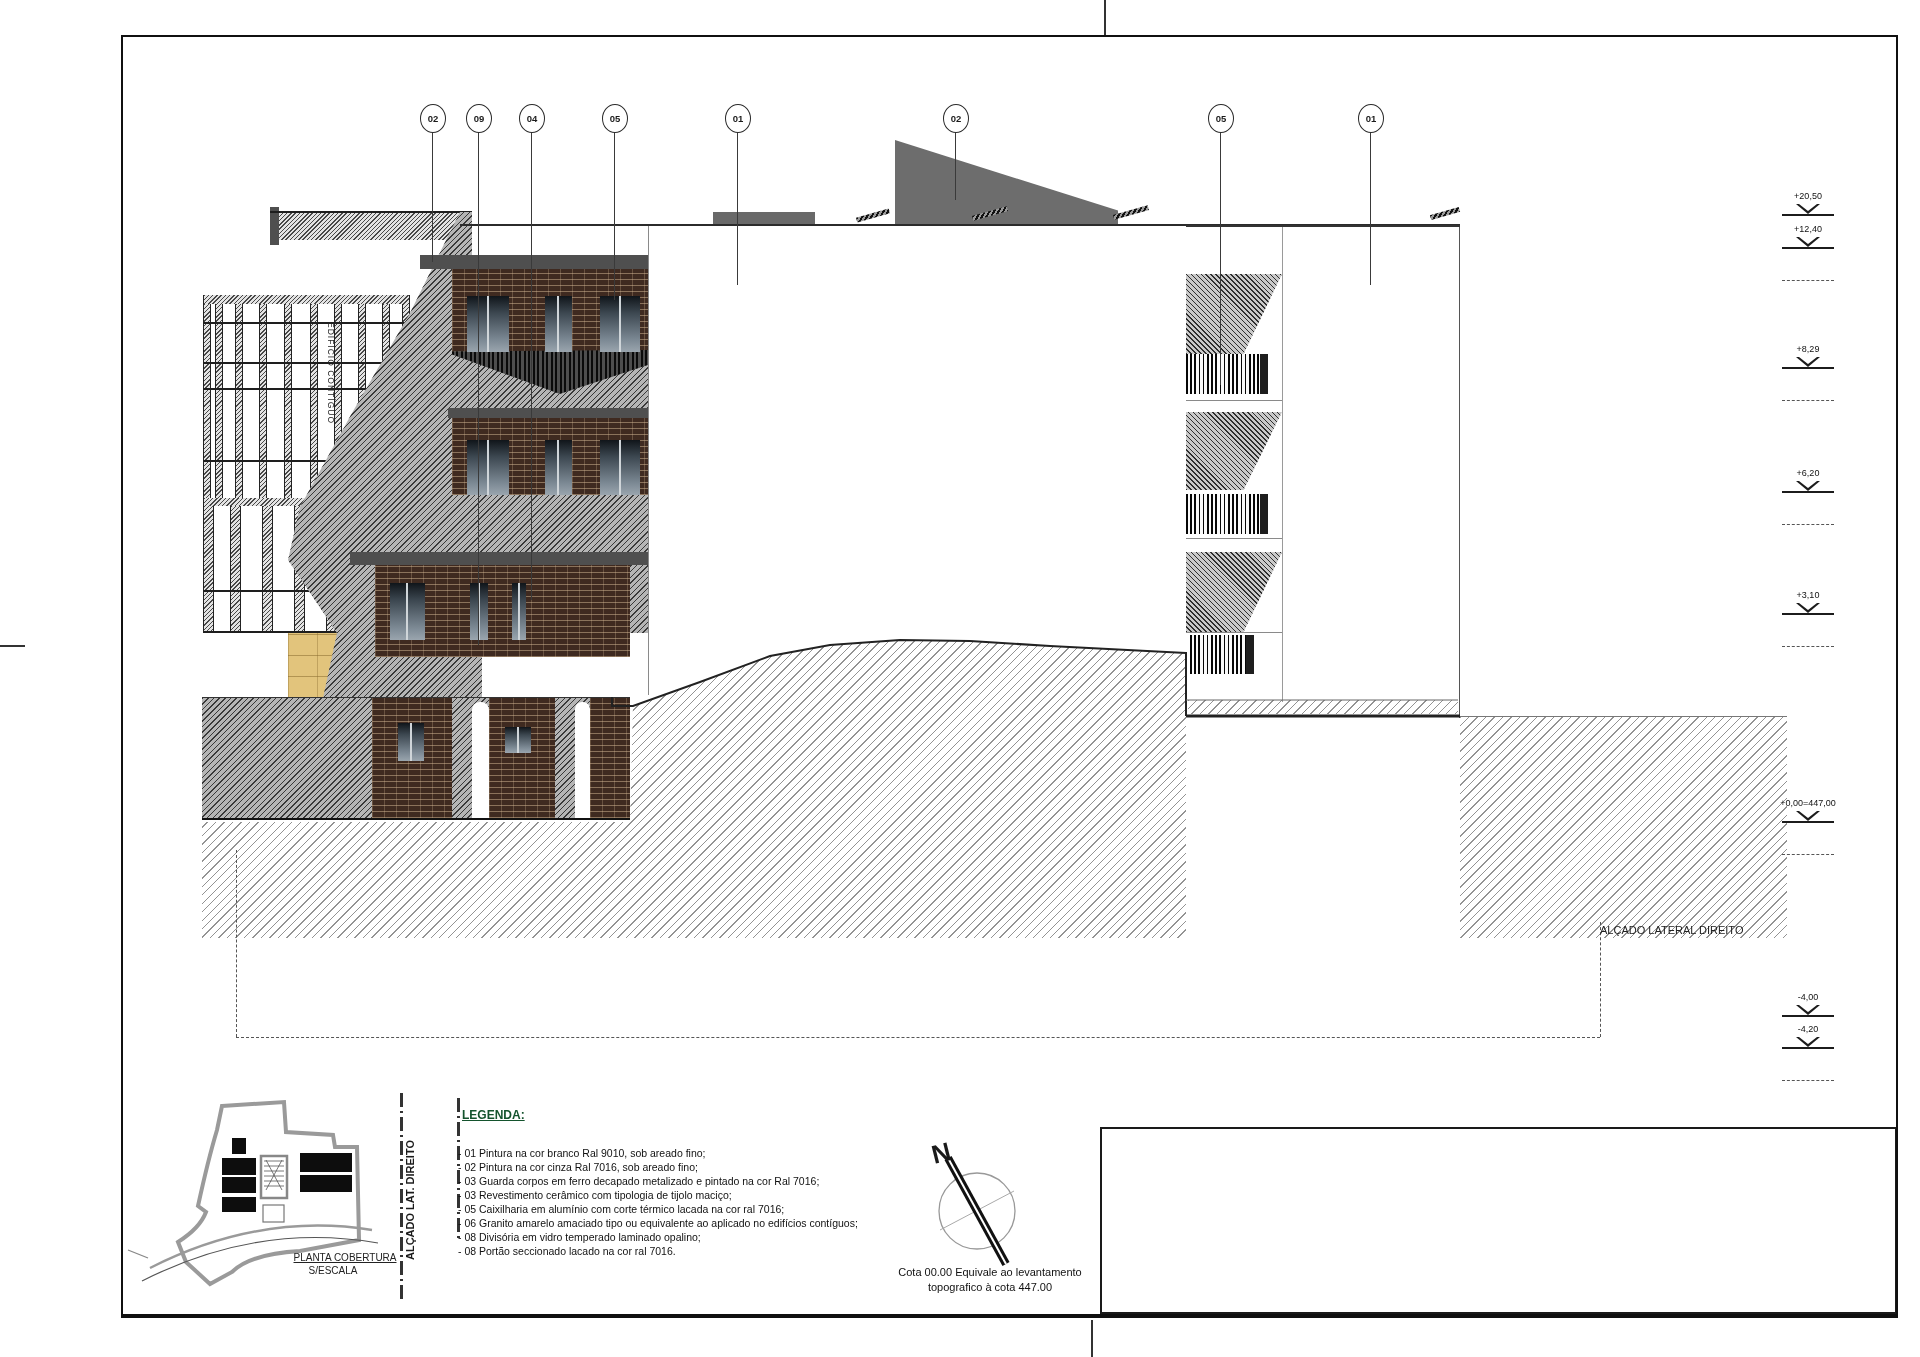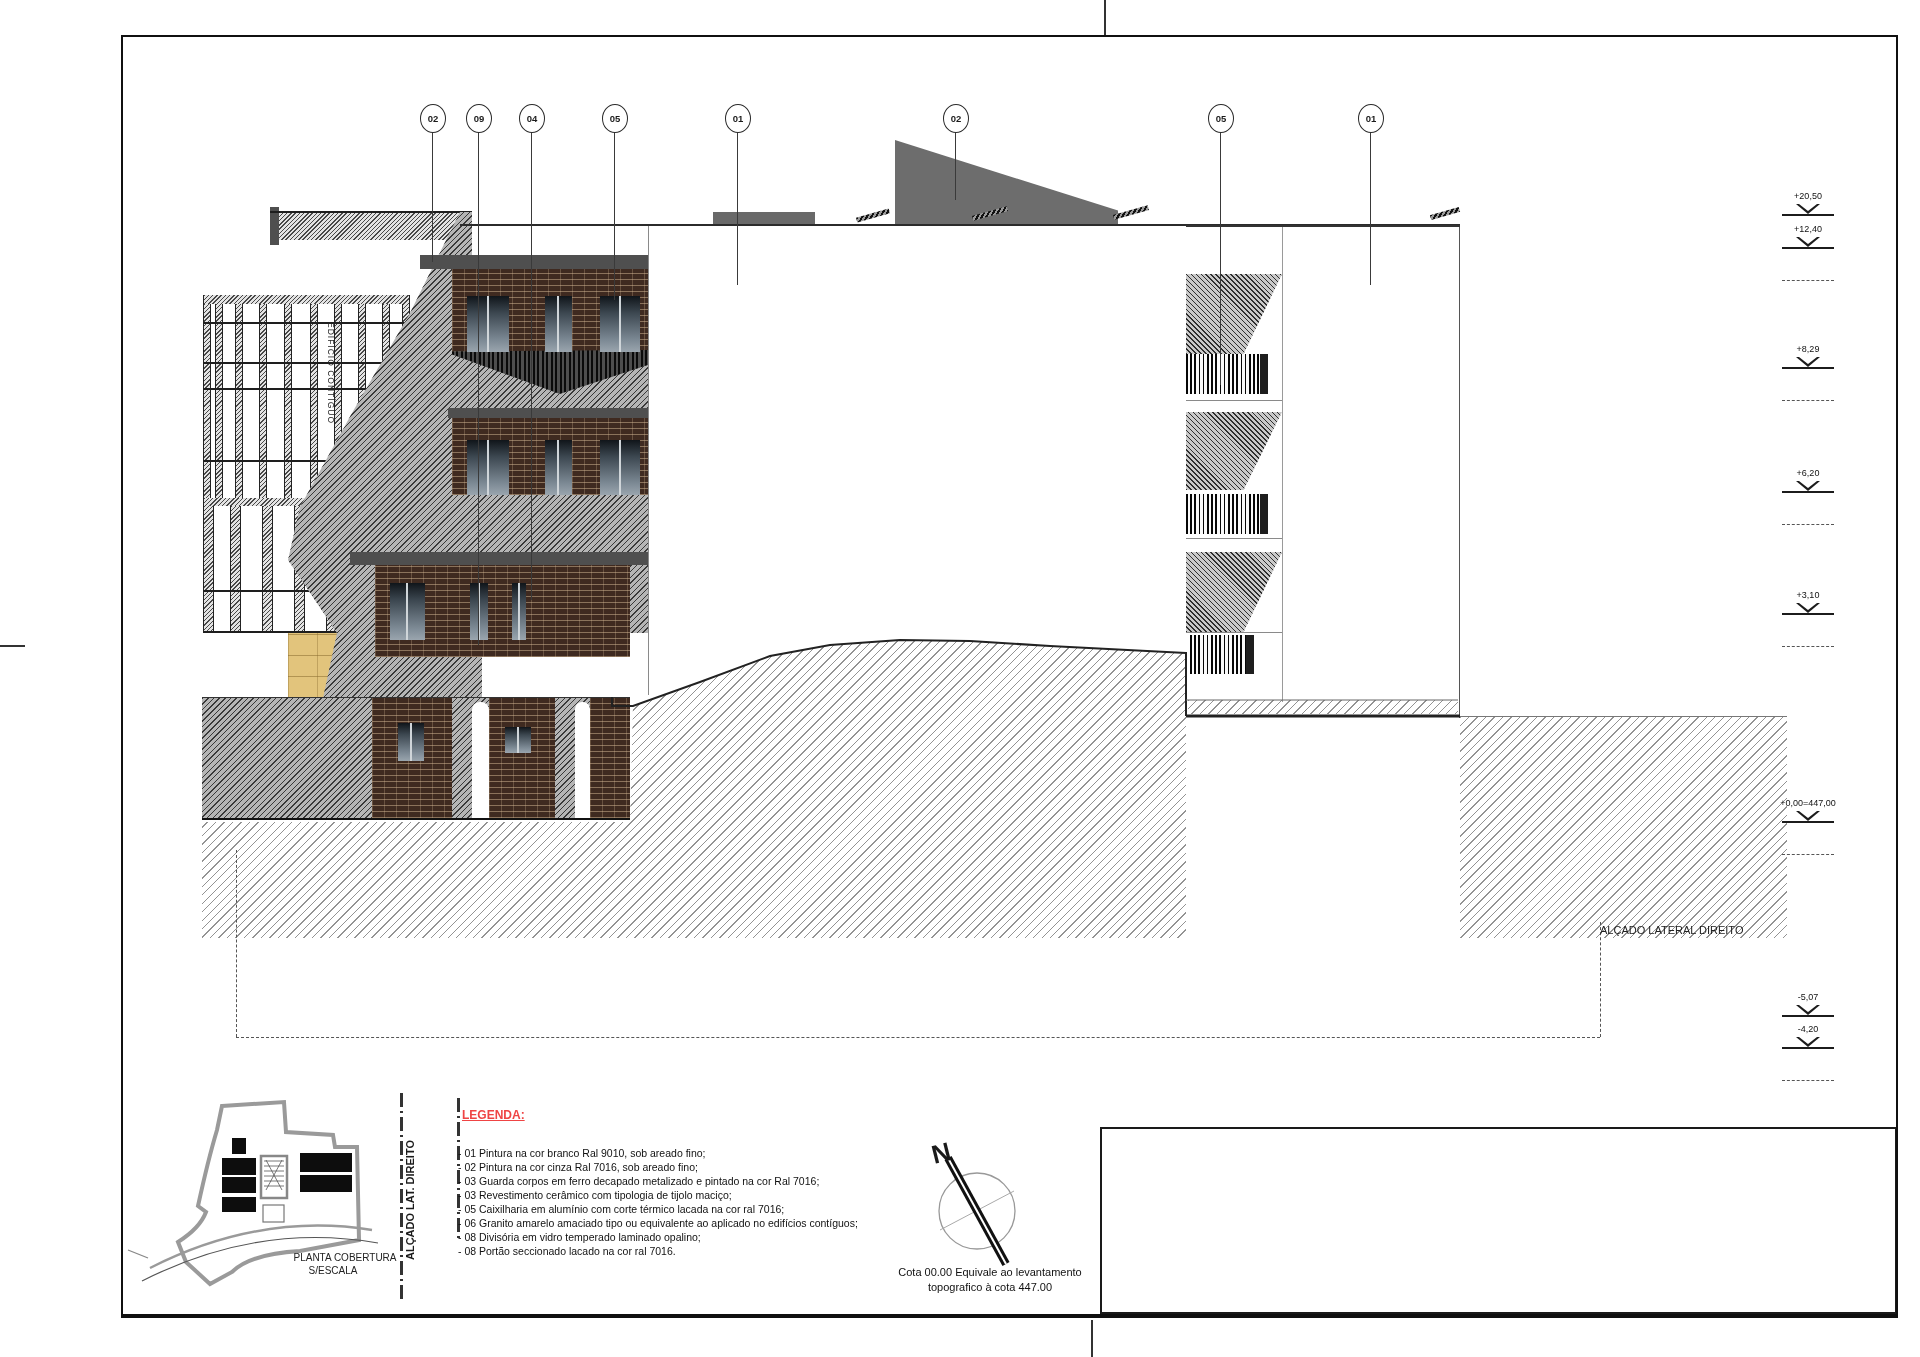--- a/index.html
+++ b/index.html
@@ -41,21 +41,21 @@
   
   .lvl-label{width:90px;text-align:center;font-size:9px;color:#111;z-index:30;}
   .lvl-line{height:2px;background:#1c1c1c;z-index:30;}
   .tri-out{width:0;height:0;border-left:12px solid transparent;border-right:12px solid transparent;
     border-top:10px solid #1c1c1c;z-index:30;}
   .tri-in{width:0;height:0;border-left:9px solid transparent;border-right:9px solid transparent;
     border-top:7px solid #fff;z-index:31;}
   
   .vtext{writing-mode:vertical-rl;text-orientation:mixed;}
   .legend-item{font-size:10.5px;line-height:14px;white-space:pre;color:#111;}
-  #legend-title{font-size:12px;font-weight:bold;text-decoration:underline;color:#ef4444;}
+  #legend-title{font-size:12px;font-weight:bold;text-decoration:underline;color:#14532d;}
   .small-caption{font-size:10px;color:#222;text-align:center;}
   .note{font-size:11px;color:#111;text-align:center;}
   .sheet-border{border:2px solid #101010;border-bottom-width:4px;z-index:60;}
   .titleblock{border:2.5px solid #1a1a1a;background:#fff;z-index:5;}
   svg{position:absolute;left:0;top:0;pointer-events:none;}
 </style>
 </head>
 <body>
 
 <div id="page">
@@ -195,21 +195,21 @@
       <line x1="948" y1="1158" x2="1006" y2="1264" stroke="#111" stroke-width="8"></line>
       <line x1="948" y1="1158" x2="1006" y2="1264" stroke="#fff" stroke-width="2"></line>
     </g>
   </svg>
 
   <div class="abs" style="left:932px;top:1138px;font-size:26px;font-weight:bold;transform:rotate(-14deg);z-index:21;">N</div>
 
   <div class="abs note" style="left:880px;top:1266px;width:220px;z-index:21;">Cota 00.00 Equivale ao levantamento</div>
   <div class="abs note" style="left:880px;top:1281px;width:220px;z-index:21;">topografico à cota 447.00</div>
 
-  <div class="abs small-caption" style="left:270px;top:1252px;width:150px;z-index:21;">PLANTA COBERTURA</div>
+  <div class="abs small-caption" style="left:270px;top:1252px;width:150px;z-index:21;text-decoration:underline;">PLANTA COBERTURA</div>
   <div class="abs small-caption" style="left:258px;top:1265px;width:150px;z-index:21;">S/ESCALA</div>
   <div class="abs dashdot-v" style="left:400px;top:1093px;height:207px;z-index:21;"></div>
   <div class="abs dashdot-v" style="left:457px;top:1098px;height:142px;z-index:21;"></div>
   <div class="abs vtext" style="left:404px;top:1140px;font-size:11px;font-weight:bold;transform:rotate(180deg);z-index:22;">ALÇADO LAT. DIREITO</div>
 
   <div class="abs" id="legend-title" style="left:462px;top:1108px;z-index:21;">LEGENDA:</div>
   <div class="abs" id="legend-list" style="left:458px;top:1146px;z-index:21;">
       <div class="legend-item">- 01 Pintura na cor branco Ral 9010, sob areado fino;</div>
       <div class="legend-item">- 02 Pintura na cor cinza Ral 7016, sob areado fino;</div>
       <div class="legend-item">- 03 Guarda corpos em ferro decapado metalizado e pintado na cor Ral 7016;</div>
@@ -268,21 +268,21 @@
       <div class="lvl-label" style="position:absolute;left:1763px;top:590px;">+3,10</div>
       <div class="tri-out" style="position:absolute;left:1796px;top:603px;"></div>
       <div class="tri-in" style="position:absolute;left:1799px;top:603px;"></div>
       <div class="lvl-line" style="position:absolute;left:1782px;top:613px;width:52px;"></div>
       <div class="dash-h" style="position:absolute;left:1782px;top:646px;width:52px;height:0;"></div>
       <div class="lvl-label" style="position:absolute;left:1763px;top:798px;">+0,00=447,00</div>
       <div class="tri-out" style="position:absolute;left:1796px;top:811px;"></div>
       <div class="tri-in" style="position:absolute;left:1799px;top:811px;"></div>
       <div class="lvl-line" style="position:absolute;left:1782px;top:821px;width:52px;"></div>
       <div class="dash-h" style="position:absolute;left:1782px;top:854px;width:52px;height:0;"></div>
-      <div class="lvl-label" style="position:absolute;left:1763px;top:992px;">-5,07</div>
+      <div class="lvl-label" style="position:absolute;left:1763px;top:992px;">-4,00</div>
       <div class="tri-out" style="position:absolute;left:1796px;top:1005px;"></div>
       <div class="tri-in" style="position:absolute;left:1799px;top:1005px;"></div>
       <div class="lvl-line" style="position:absolute;left:1782px;top:1015px;width:52px;"></div>
       <div class="lvl-label" style="position:absolute;left:1763px;top:1024px;">-4,20</div>
       <div class="tri-out" style="position:absolute;left:1796px;top:1037px;"></div>
       <div class="tri-in" style="position:absolute;left:1799px;top:1037px;"></div>
       <div class="lvl-line" style="position:absolute;left:1782px;top:1047px;width:52px;"></div>
       <div class="dash-h" style="position:absolute;left:1782px;top:1080px;width:52px;height:0;"></div>
     </div>
 </div>

